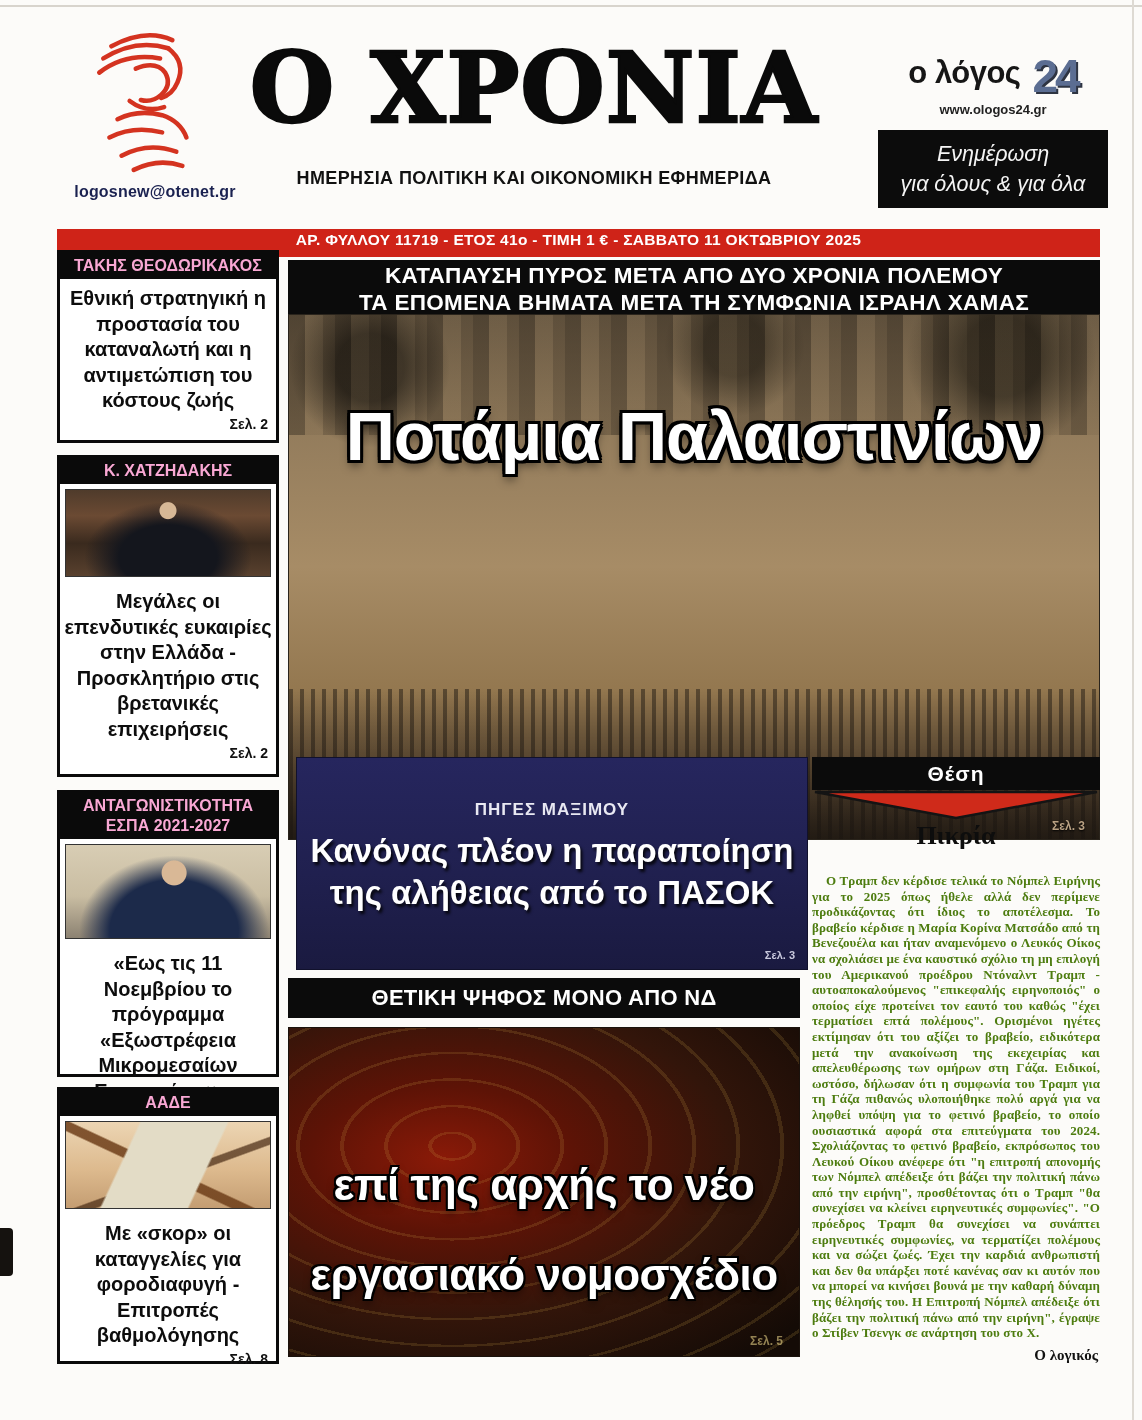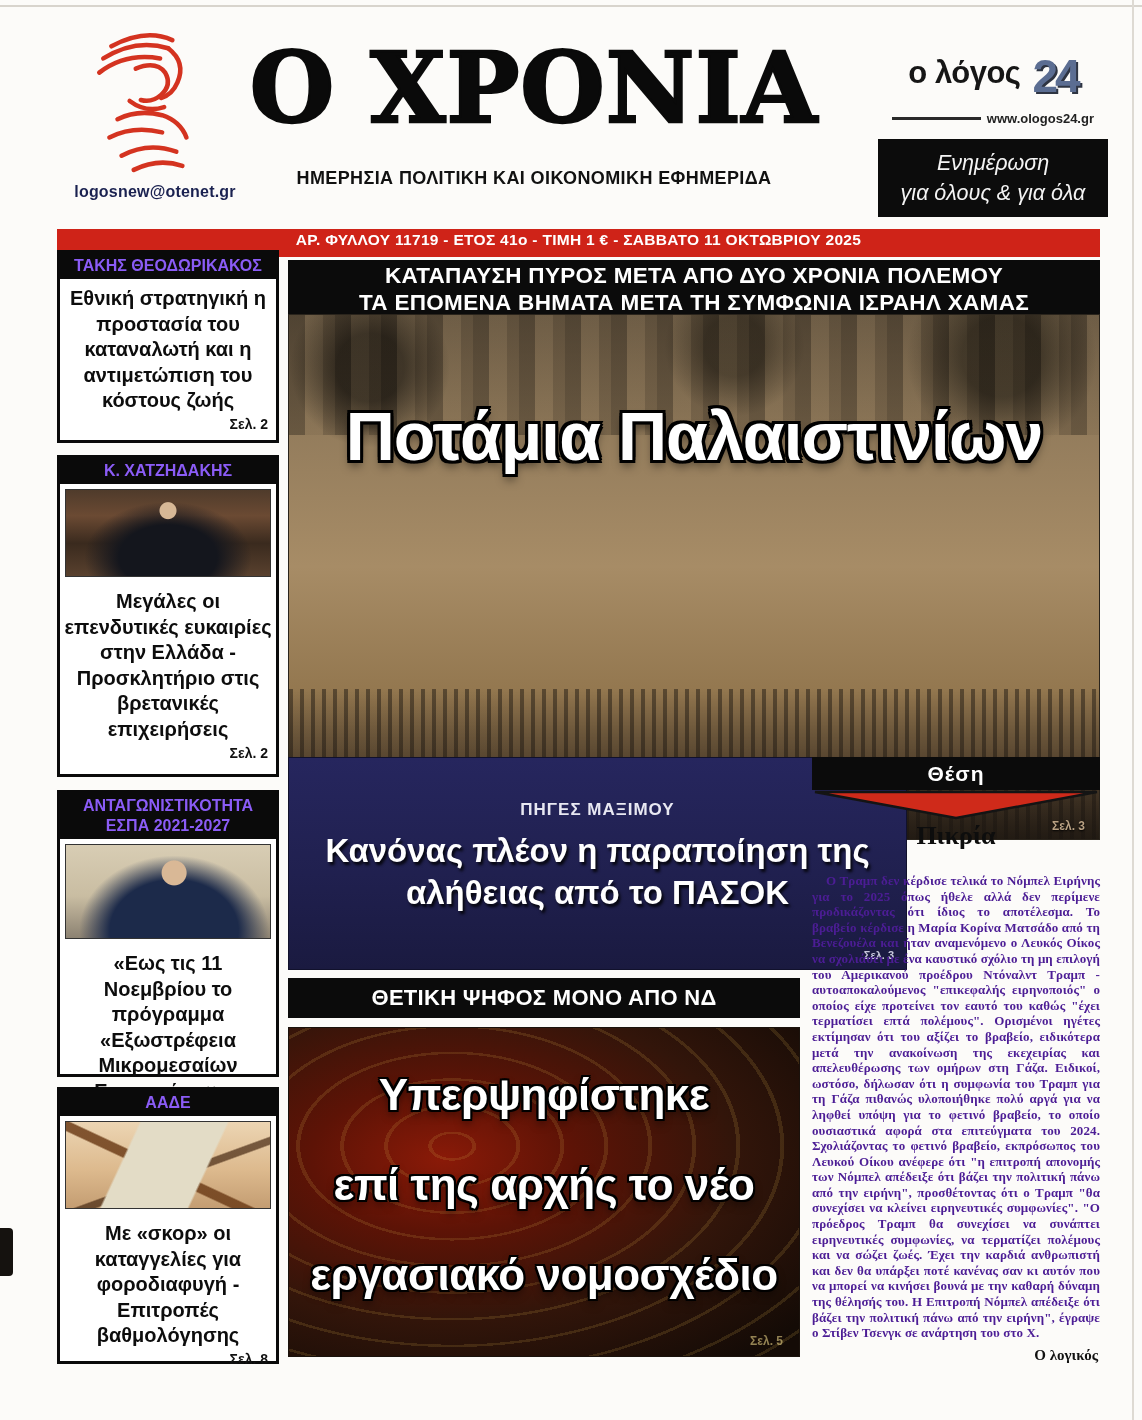--- a/index.html
+++ b/index.html
@@ -24,35 +24,35 @@
                 font-family:"DejaVu Serif", serif; font-weight:bold; font-size:97px;
                 line-height:1.38; color:#0a0a0a; -webkit-text-stroke:2.5px #0a0a0a; letter-spacing:1px; }
   .mast-sub { left:248px; top:168px; width:572px; text-align:center;
               font-size:18px; font-weight:bold; color:#111; letter-spacing:.4px; }
 
   .site-block { left:878px; top:40px; width:230px; }
   .site-logo-row { text-align:center; font-weight:bold; color:#161616;
                    font-size:31px; letter-spacing:-.5px; }
   .site-24 { display:inline-block; color:#5b6d92; font-size:46px; font-weight:bold;
              letter-spacing:-3px; transform:translateY(9px); text-shadow:2px 2px 0 #2e3442;margin-left:12px; }
-  .site-url-row { display:flex; align-items:center; gap:6px; margin-top:17px; padding:0 14px; }
+  .site-url-row { display:flex; align-items:center; gap:6px; margin-top:2px; padding:0 14px;flex-direction:column; }
   .site-url-line { flex:1; height:3px; background:#2a2a2a; }
   .site-url { font-size:13px; font-weight:bold; color:#222; }
   .site-tagline { margin-top:13px; background:#0c0c0c; color:#f4f4f4; text-align:center;
                   font-style:italic; font-size:21.5px; line-height:1.4; padding:9px 8px;
                   font-family:"Liberation Sans", sans-serif; }
 
   
   .issue-bar { left:57px; top:221px; width:1043px; height:28px; background:#cf2318;
                color:#fff; font-weight:bold; font-size:15.5px; line-height:22px;
                text-align:center; letter-spacing:.3px;margin-top:8px; }
 
   
   .sbox { left:57px; width:222px; background:#fff; border:3px solid #0a0a0a; }
-  .sbox-head { background:#0a0a0a; color:#8b5cf6; text-align:center; font-weight:bold;
+  .sbox-head { background:#0a0a0a; color:#f9a8d4; text-align:center; font-weight:bold;
                font-size:16px; line-height:1.25; padding:3px 2px; }
   .sbox-body { font-weight:bold; font-size:20px; line-height:1.28; text-align:center;
                color:#0d0d0d; padding:7px 3px 2px; }
   .sbox-ref { text-align:right; font-weight:bold; font-size:14px; padding:0 8px 4px 0; color:#111; }
   .sbox-img { margin:5px; height:88px; border:1px solid #333; }
   .thumb-parliament-man {
     background:
       radial-gradient(circle at 50% 24%, #d7b896 0 8px, rgba(0,0,0,0) 9px),
       radial-gradient(ellipse at 50% 78%, #14161d 0 34%, rgba(0,0,0,0) 58%),
       linear-gradient(180deg, #4f3b2b 0%, #6b4a33 30%, #3a2a1e 62%, #59412e 100%);
@@ -89,21 +89,21 @@
       repeating-linear-gradient(90deg, rgba(15,12,10,.55) 0 4px, rgba(0,0,0,0) 4px 11px),
       linear-gradient(180deg, rgba(0,0,0,0) 0%, rgba(20,15,12,.55) 70%, rgba(10,8,6,.8) 100%); }
   .lead-headline { position:absolute; left:0; width:100%; text-align:center; color:#fff;
     font-weight:bold; font-size:68px; letter-spacing:-1px; white-space:nowrap;
     text-shadow:-3px -3px 0 #000, 3px -3px 0 #000, -3px 3px 0 #000, 3px 3px 0 #000,
                 -3px 0 0 #000, 3px 0 0 #000, 0 -3px 0 #000, 0 3px 0 #000, 0 6px 10px rgba(0,0,0,.5); }
   .lead-ref { position:absolute; right:14px; bottom:6px; font-size:12px; font-weight:bold;
               color:#b9a183; text-shadow:0 1px 2px #000; }
 
   
-  .maximou { left:288px; top:757px; width:619px; height:213px;
+  .maximou { left:296px; top:757px; width:512px; height:213px;
              background:linear-gradient(180deg, #26265e 0%, #20204f 55%, #1a1a40 100%);
              border:1px solid #11112c; }
   .maximou-kicker { position:absolute; top:42px; width:100%; text-align:center; color:#e8e8f2;
                     font-weight:bold; font-size:17px; letter-spacing:1px; }
   .maximou-head { position:absolute; top:72px; width:100%; text-align:center; color:#fff;
                   font-weight:bold; font-size:33px; line-height:1.28;
                   text-shadow:2px 3px 3px rgba(0,0,0,.85); }
   .maximou-ref { position:absolute; right:12px; bottom:8px; color:#c9c9dd;
                  font-weight:bold; font-size:11px; }
 
@@ -125,21 +125,21 @@
                color:rgba(215,195,125,.65); }
 
   
   .opinion { left:812px; top:757px; width:288px; }
   .opinion-bar { background:#0b0b0b; color:#fff; text-align:center; font-weight:bold;
                  font-size:21px; line-height:33px; height:33px; letter-spacing:1px; }
   .opinion-arrow { display:block; width:100%; height:30px; }
   .opinion-title { text-align:center; font-family:"Liberation Serif", serif; font-weight:bold;
                    font-size:26px; color:#0d0d0d; margin:1px 0 22px; }
   .opinion-body { font-family:"Liberation Serif", serif; font-weight:bold; font-size:13px;
-                  line-height:15.6px; text-align:justify; color:#4c1d95; text-indent:14px;
+                  line-height:15.6px; text-align:justify; color:#4d7c0f; text-indent:14px;
                   letter-spacing:.1px; }
   .opinion-sign { font-family:"Liberation Serif", serif; font-weight:bold; font-size:15px;
                   text-align:right; margin-top:6px; padding-right:2px; color:#111; }
 </style>
 </head>
 <body>
 
 <div class="page">
 
   <div class="abs edge-line-top"></div>
@@ -223,21 +223,20 @@
 
   <div class="abs maximou">
     <div class="maximou-kicker">ΠΗΓΕΣ ΜΑΞΙΜΟΥ</div>
     <div class="maximou-head">Κανόνας πλέον η παραποίηση της αλήθειας από το ΠΑΣΟΚ</div>
     <div class="maximou-ref">Σελ. 3</div>
   </div>
 
   <div class="abs nd-banner">ΘΕΤΙΚΗ ΨΗΦΟΣ ΜΟΝΟ ΑΠΟ ΝΔ</div>
 
   <div class="abs labor-photo">
-    <div class="labor-headline" style="top:42px;">Υπερψηφίστηκε</div>
     <div class="labor-headline" style="top:132px;">επί της αρχής το νέο</div>
     <div class="labor-headline" style="top:222px;">εργασιακό νομοσχέδιο</div>
     <div class="labor-ref">Σελ. 5</div>
   </div>
 
   <div class="abs opinion">
     <div class="opinion-bar">Θέση</div>
     <svg class="opinion-arrow" viewBox="0 0 288 30" preserveAspectRatio="none">
       <polygon points="3,2 285,2 144,28" fill="#cf2a1a" stroke="#141414" stroke-width="2.5"></polygon>
     </svg>

